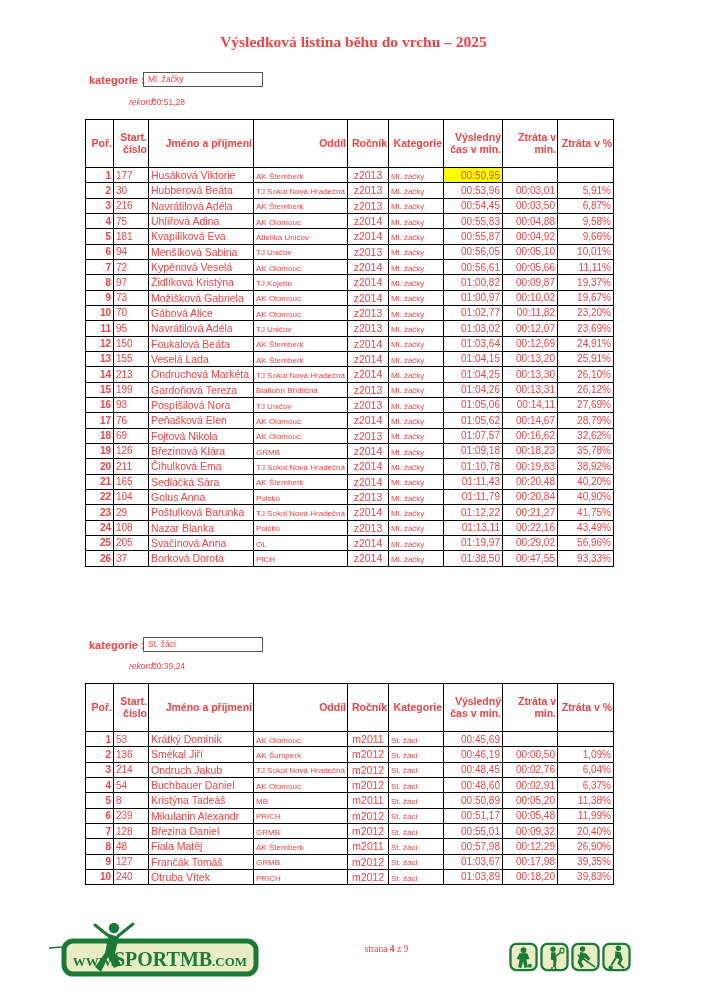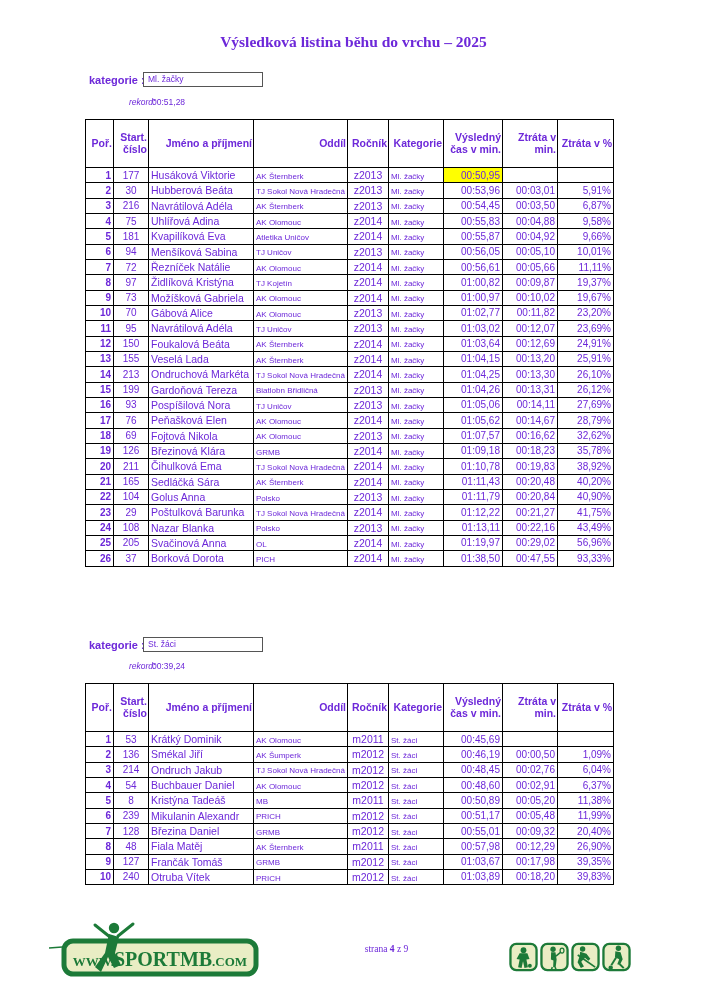--- a/index.html
+++ b/index.html
@@ -1,36 +1,36 @@
 <!DOCTYPE html>
 <html style="--highlight: #ffff00; --logo-green: #1c7a38; --logo-fill: #e9edc4;"><head>
 <meta charset="utf-8">
 <style>
   html,body{margin:0;padding:0;background:#fff;}
   .page{position:relative;width:707px;height:1000px;background:#fff;overflow:hidden;
-        font-family:"Liberation Sans",sans-serif;color:#6d28d9;}
+        font-family:"Liberation Sans",sans-serif;color:#ef4444;}
   .title{position:absolute;top:33px;left:0;width:707px;text-align:center;
          font-family:"Liberation Serif",serif;font-weight:bold;font-size:15.5px;}
   .cat-label{position:absolute;left:89px;font-weight:bold;font-size:11px;}
   .cat-box{position:absolute;left:143px;width:114px;height:13px;border:1px solid #555;
            font-size:8.5px;line-height:13px;padding-left:4px;background:#fff;}
   .rekord-label{position:absolute;left:89px;font-style:italic;font-size:8.5px;padding-left:40px;}
   .rekord-value{position:absolute;left:152px;font-size:8.5px;}
 
   table.results{position:absolute;left:85px;width:528px;border-collapse:collapse;table-layout:fixed;}
   table.results th,table.results td{border:1px solid #000;overflow:hidden;}
   table.results thead tr{height:48px;}
   table.results th{font-weight:bold;text-align:right;vertical-align:middle;
                    padding:1px;line-height:1.12;font-size:10.5px;}
   th.h-name{font-size:11px;}
   th.h-oddil,th.h-kat{font-size:8.5px;}
   th.h-rocnik{font-size:9px;}
   table.results tbody td{vertical-align:bottom;line-height:1.08;padding:2px 2px 1px;}
   td.c-por{font-weight:bold;text-align:right;font-size:10px;padding-right:5px;}
-  td.c-start{text-align:center;font-size:10px;padding-right:5px;}
+  td.c-start{text-align:left;font-size:10px;padding-right:5px;}
   td.c-name{font-size:10.5px;padding-left:4px;}
   td.c-oddil{font-size:8px;padding-left:4px;}
   td.c-rocnik{font-size:10.5px;text-align:center;}
   td.c-kat{font-size:8px;padding-left:5px;}
   td.c-cas,td.c-ztrata,td.c-pct{text-align:right;font-size:10px;padding-right:4px;}
   td.hl{background:var(--highlight,#ffff00);}
 
   .page-num{position:absolute;top:944px;left:0;width:707px;text-align:center;
             font-family:"Liberation Serif",serif;font-size:9.5px;padding-left:33px;}
   .page-num b{font-weight:bold;}
@@ -141,21 +141,21 @@
           <td class="c-oddil">TJ Uničov</td>
           <td class="c-rocnik">z2013</td>
           <td class="c-kat">Ml. žačky</td>
           <td class="c-cas">00:56,05</td>
           <td class="c-ztrata">00:05,10</td>
           <td class="c-pct">10,01%</td>
         </tr>
         <tr>
           <td class="c-por">7</td>
           <td class="c-start">72</td>
-          <td class="c-name">Řezníček Natálie</td>
+          <td class="c-name">Kypěnová Veselá</td>
           <td class="c-oddil">AK Olomouc</td>
           <td class="c-rocnik">z2014</td>
           <td class="c-kat">Ml. žačky</td>
           <td class="c-cas">00:56,61</td>
           <td class="c-ztrata">00:05,66</td>
           <td class="c-pct">11,11%</td>
         </tr>
         <tr>
           <td class="c-por">8</td>
           <td class="c-start">97</td>

